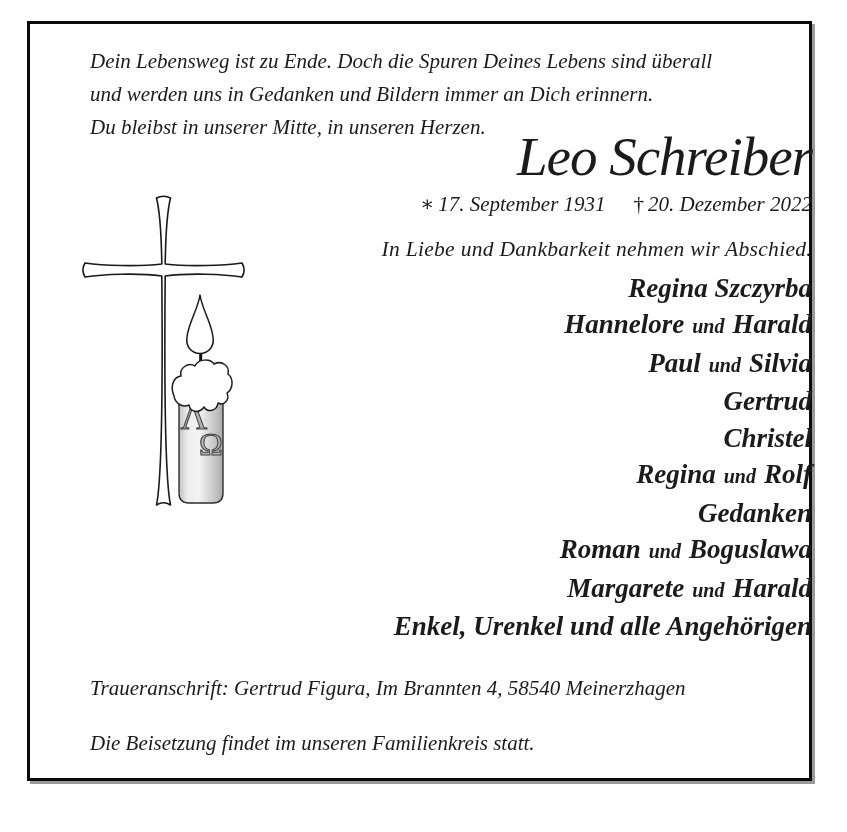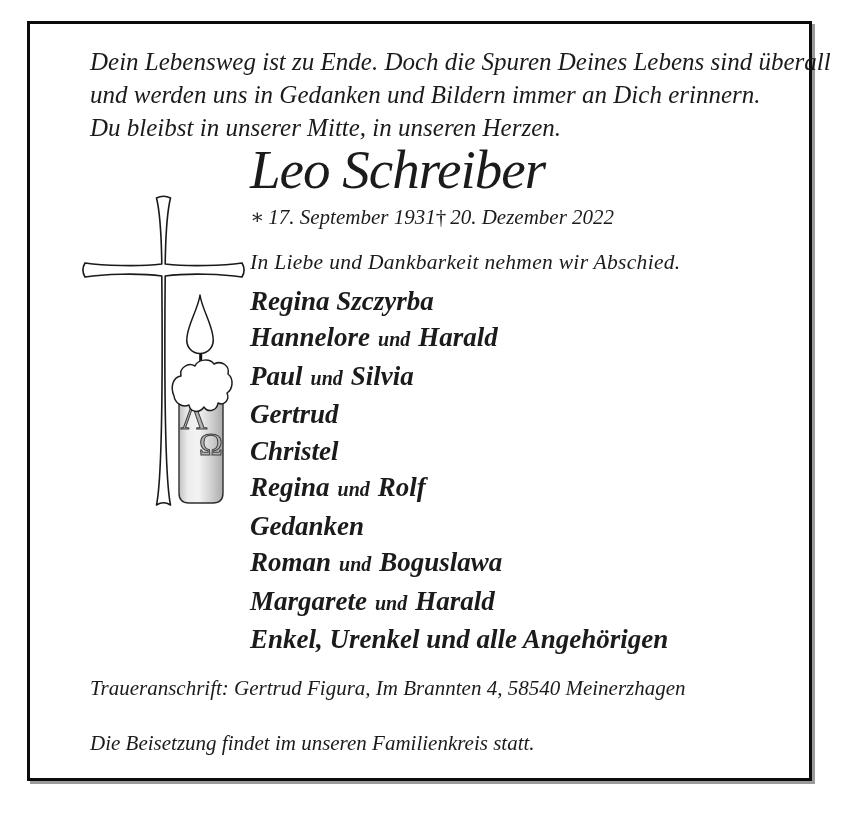--- a/index.html
+++ b/index.html
@@ -26,37 +26,37 @@
     border: 3px solid #0b0b0b;
     box-shadow: 3px 3px 0 #9a9a9a;
     background: #ffffff;
   }
   .opening {
     position: absolute;
     left: 60px;
     top: 21px;
     width: 640px;
     font-style: italic;
-    font-size: 25px;
+    font-size: 21px;
     line-height: 33px;
     white-space: nowrap;
   }
   .art {
     position: absolute;
     left: 48px;
     top: 168px;
     width: 204px;
     height: 324px;
   }
   .column {
     position: absolute;
     left: 220px;
-    top: 116px;
+    top: 103px;
     width: 562px;
-    text-align: left;
+    text-align: right;
     font-style: italic;
   }
   .deceased-name {
     margin: 0;
     font-size: 55px;
     font-weight: normal;
     font-style: italic;
     letter-spacing: -1px;
     line-height: 1.1;
     white-space: nowrap;
@@ -65,20 +65,21 @@
     margin-top: 4px;
     font-size: 21px;
     white-space: nowrap;
   }
   .date-item .sym {
     font-style: normal;
     font-size: 21px;
     padding-right: 4px;
   }
   .date-item.death {
+    margin-left: 28px;
   }
   .farewell {
     margin-top: 20px;
     font-size: 21.5px;
     letter-spacing: 0.3px;
     white-space: nowrap;
   }
   .mourners {
     margin-top: 8px;
   }

